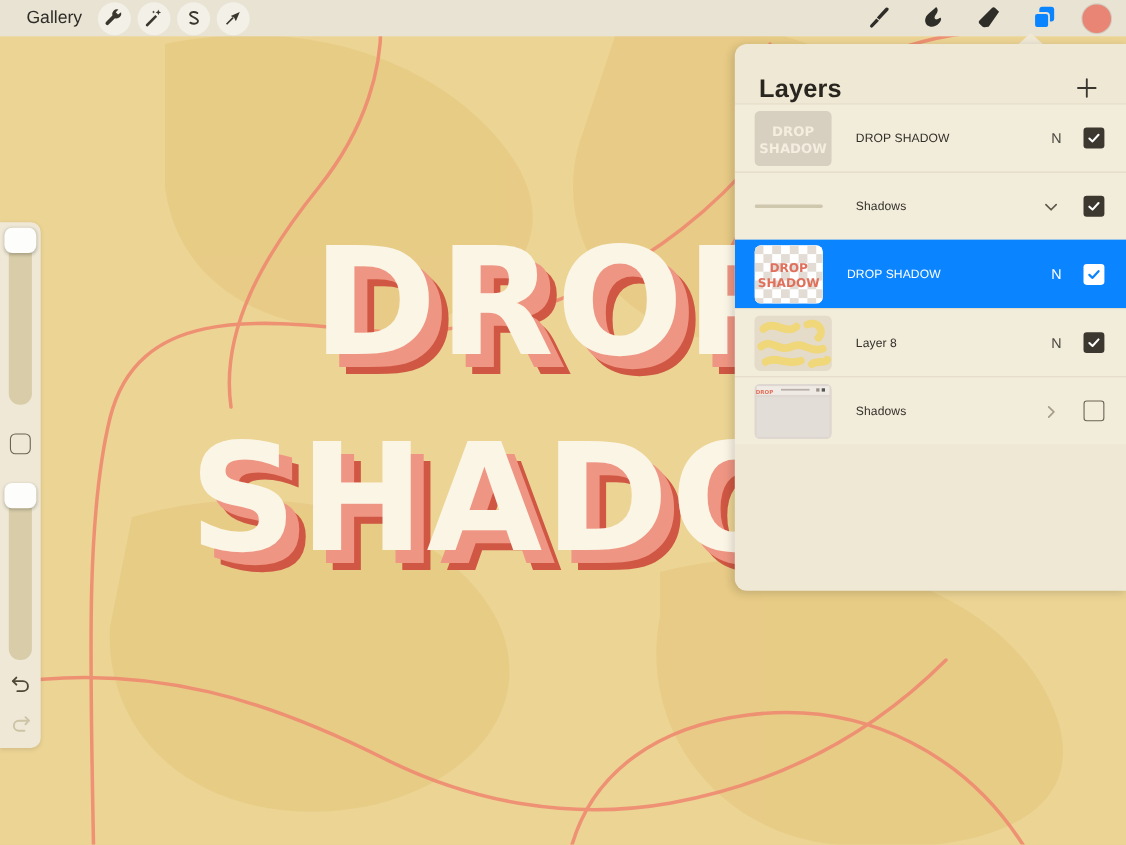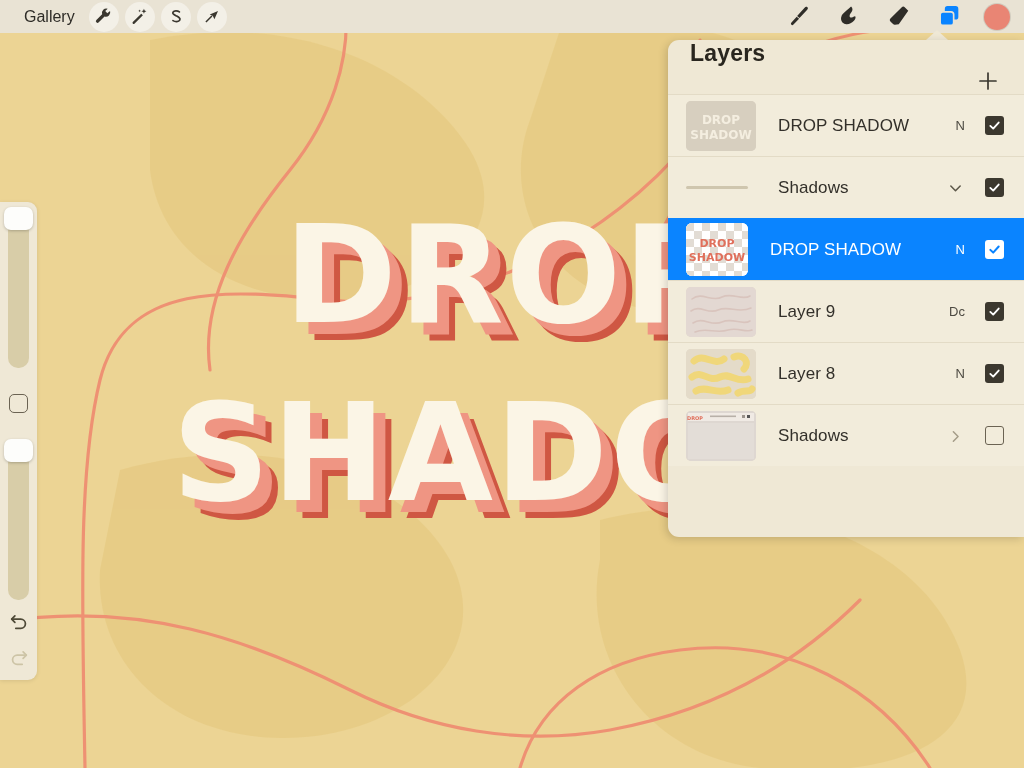--- a/index.html
+++ b/index.html
@@ -94,24 +94,23 @@
     position: absolute; left: 668px; top: 40px;
     width: 356px; height: 497px;
     background: #efe8d5;
     border-radius: 11px 0 0 11px;
     box-shadow: -2px 2px 9px rgba(0,0,0,0.16);
     overflow: hidden;
     z-index: 50;
   }
   #panel-head {
     height: 54px;
-    display: flex; align-items: flex-start;
-    padding: 0 22px 0 22px;
+    display: flex; align-items: flex-end;
+    padding: 16px 22px 0 22px;
     position: relative;
-    flex-direction: column;
   }
   #panel-title {
     font-size: 23px; font-weight: bold; color: #29261f;
     letter-spacing: 0.2px;
   }
   #add-layer {
     margin-left: auto;
     width: 28px; height: 28px;
     display: flex; align-items: center; justify-content: center;
   }
@@ -145,21 +144,21 @@
     background: transparent;
     display: flex; align-items: center;
   }
   .thumb.group-line .rule {
     width: 62px; height: 3px; background: #cfc6ae; border-radius: 2px;
   }
   .thumb.bg-swatch { background: #ecd08f; }
 
   .layer-name {
     margin-left: 22px;
-    font-size: 17px;
+    font-size: 11px;
     color: #33302a;
     letter-spacing: 0.1px;
     flex: 1 1 auto;
   }
   .layer-row.selected .layer-name { color: #ffffff; }
 
   .blend-mode {
     font-size: 13px; color: #4d4a42;
     margin-right: 20px;
     min-width: 20px; text-align: right;
@@ -405,40 +404,20 @@
         </div>
         <div class="layer-name">DROP SHADOW</div>
         <div class="blend-mode">N</div>
         <div class="check on">
           <svg width="13" height="13" viewBox="0 0 14 14" fill="none" stroke="#0a84ff" stroke-width="2.2" stroke-linecap="round" stroke-linejoin="round">
               <path d="M2.5 7.4 L5.6 10.3 L11.5 3.8"></path>
             </svg>
         </div>
       </div>
 
-      <div class="layer-row">
-        <div class="thumb">
-          <svg viewBox="0 0 70 50">
-            <rect width="70" height="50" fill="#e3d8d2"></rect>
-            <g fill="none" stroke="#d9c4bd" stroke-width="1.6" stroke-linecap="round">
-              <path d="M6 12 C16 4, 26 16, 36 10 C46 5, 56 14, 64 9"></path>
-              <path d="M5 24 C14 17, 22 28, 32 23 C43 18, 52 27, 65 21"></path>
-              <path d="M7 36 C17 29, 25 40, 36 35 C47 30, 56 39, 64 34"></path>
-              <path d="M9 45 C20 40, 30 47, 42 43 C52 40, 60 46, 66 43"></path>
-            </g>
-          </svg>
-        </div>
-        <div class="layer-name">Layer 9</div>
-        <div class="blend-mode">Dc</div>
-        <div class="check on">
-          <svg width="13" height="13" viewBox="0 0 14 14" fill="none" stroke="#ffffff" stroke-width="2" stroke-linecap="round" stroke-linejoin="round">
-              <path d="M2.5 7.4 L5.6 10.3 L11.5 3.8"></path>
-            </svg>
-        </div>
-      </div>
 
       <div class="layer-row">
         <div class="thumb">
           <svg viewBox="0 0 70 50">
             <rect width="70" height="50" fill="#e4dbc9"></rect>
             <g fill="none" stroke="#f0d77a" stroke-width="7" stroke-linecap="round" stroke-linejoin="round">
               <path d="M8 12 C18 3, 28 18, 38 10"></path>
               <path d="M48 8 C58 4, 64 14, 58 20"></path>
               <path d="M6 28 C16 20, 22 34, 34 28 C44 23, 50 34, 62 30"></path>
               <path d="M10 42 C20 36, 30 46, 42 41"></path>

